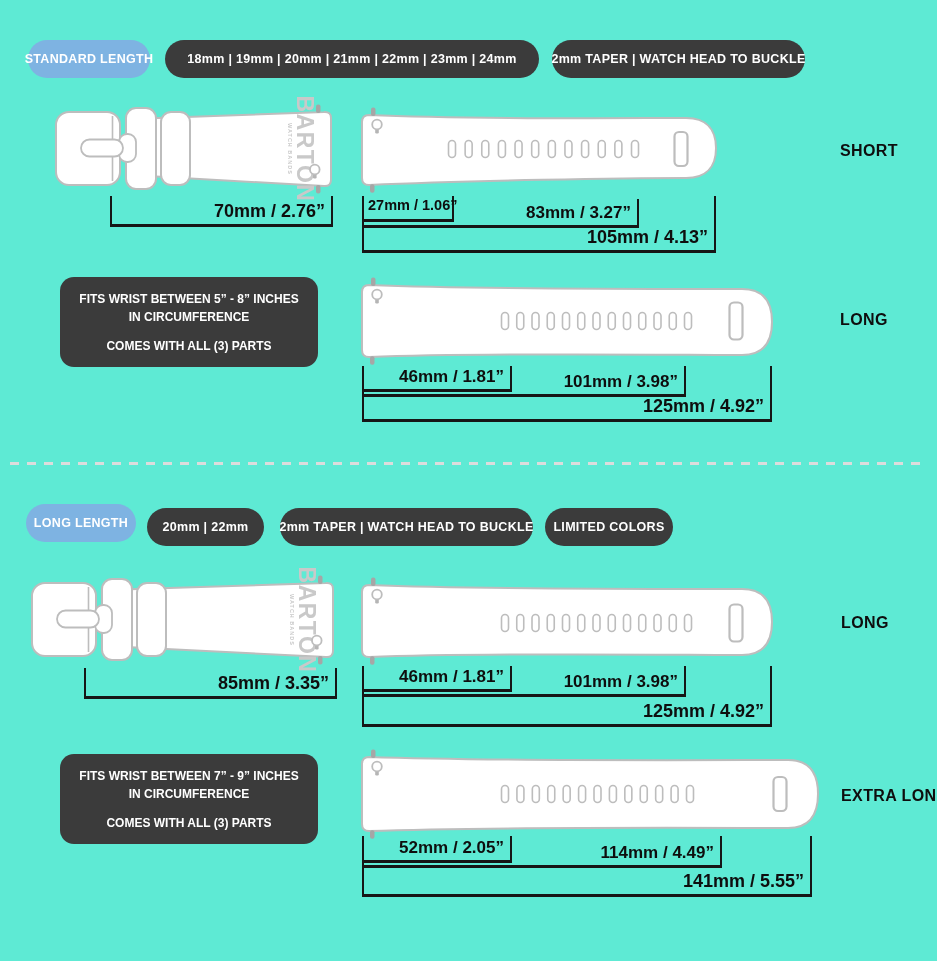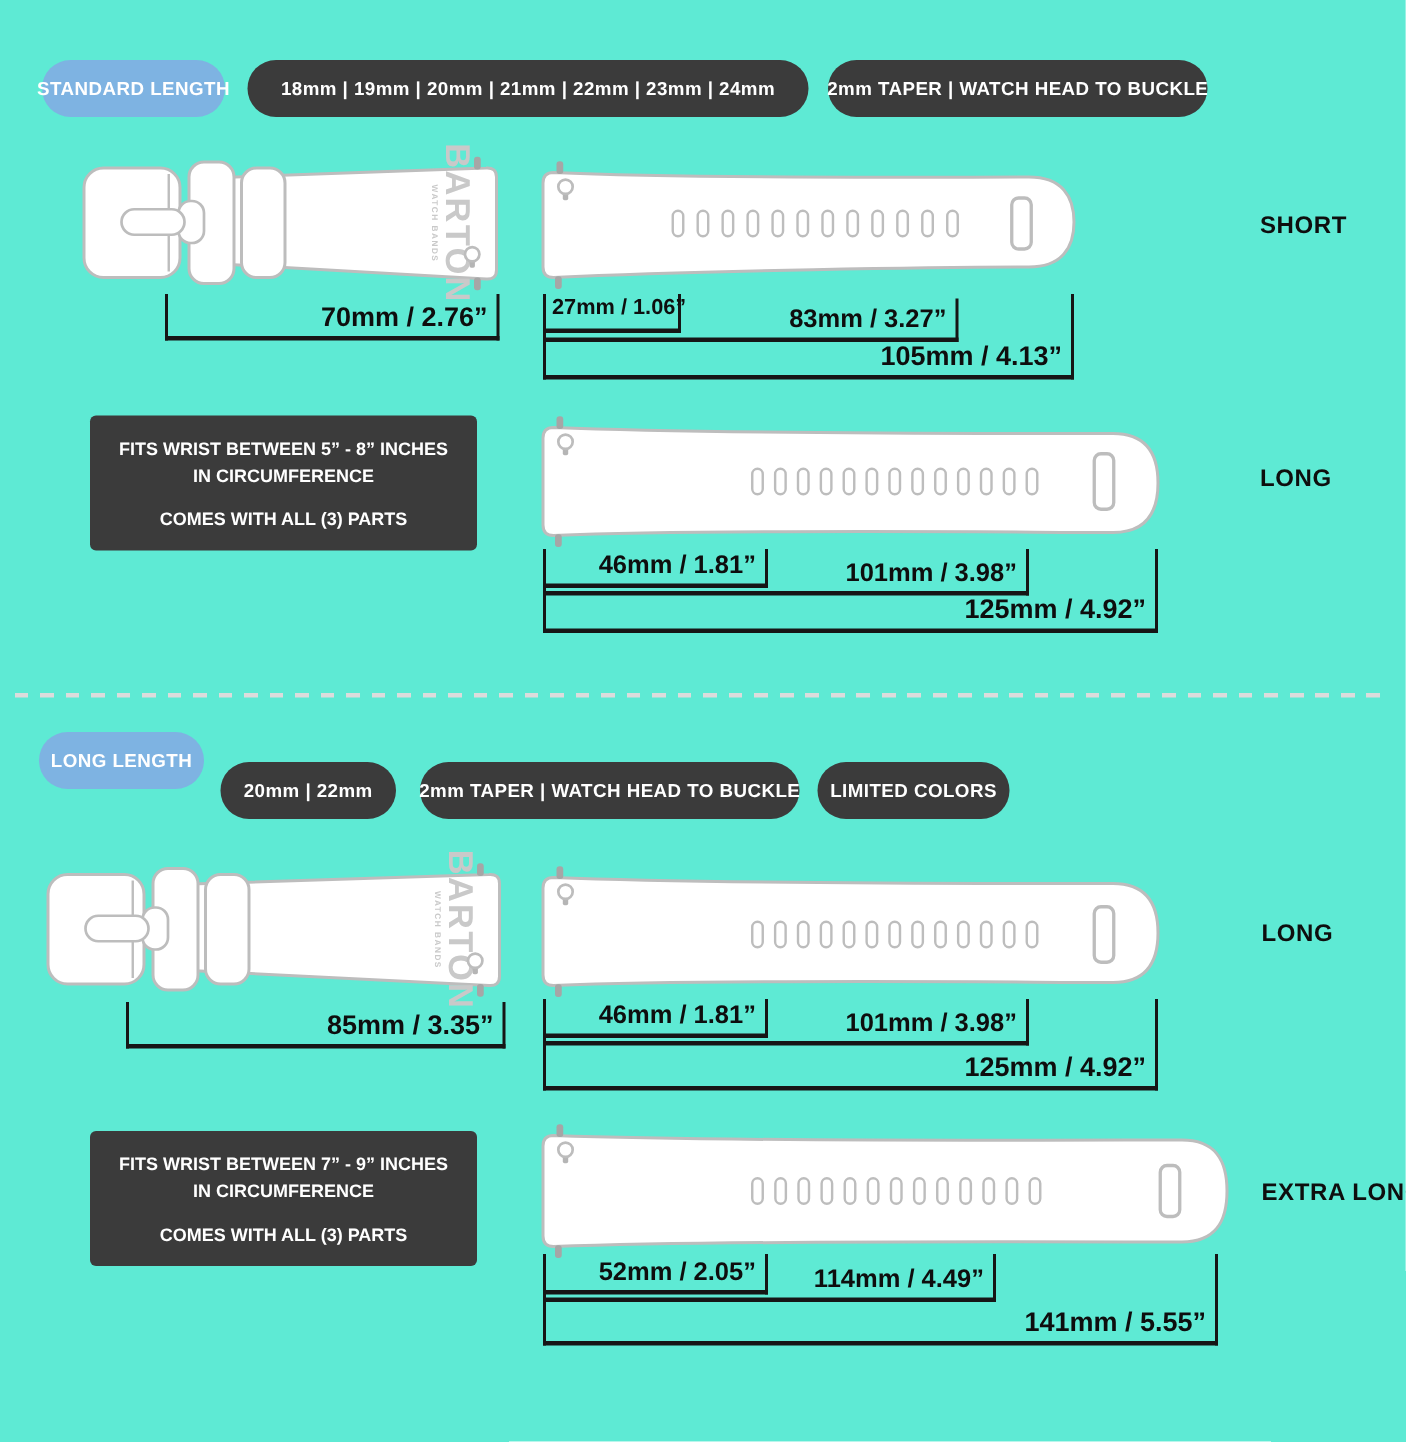--- a/index.html
+++ b/index.html
@@ -11,21 +11,21 @@
   .pill-blue{background:var(--accent,#7eb3e2);}
   .pill-dark{background:var(--dark,#3b3b3b);}
   .dim{position:absolute;border-left:2px solid #161616;border-right:2px solid #161616;
        border-bottom:3px solid #161616;box-sizing:border-box;}
   .dim .lbl{position:absolute;right:6px;bottom:2px;font-weight:bold;font-size:17px;
             color:#0e0e0e;white-space:nowrap;}
   .dim.total .lbl{font-size:18px;margin-top:21px;}
   .dim.small .lbl{left:4px;right:auto;top:1px;bottom:auto;font-size:14.5px;}
   .side-label{position:absolute;font-weight:bold;font-size:16px;letter-spacing:.4px;
               color:#0e0e0e;white-space:nowrap;}
-  .info-box{position:absolute;width:238px;background:var(--dark,#3b3b3b);border-radius:4px;
+  .info-box{position:absolute;width:238px;background:var(--dark,#3b3b3b);border-radius:14px;
             color:#fff;text-align:center;font-weight:bold;font-size:12px;line-height:1.5;
             padding:13px 10px 12px;}
   .info-box .gap{height:11px;}
   .divider{position:absolute;left:10px;top:462px;width:917px;height:3px;
            background:repeating-linear-gradient(90deg,#dcdcdc 0 9px,transparent 9px 17px);}
   svg{position:absolute;overflow:visible;}
 </style>
 </head>
 <body>
 
@@ -129,21 +129,21 @@
   </div>
   <div class="dim" style="left:362px;top:366px;width:324px;height:31px">
     <span class="lbl">101mm / 3.98”</span>
   </div>
   <div class="dim" style="left:362px;top:366px;width:150px;height:26px">
     <span class="lbl">46mm / 1.81”</span>
   </div>
 
   <div class="divider"></div>
 
-  <div class="pill pill-blue" style="left:26px;top:488px;width:110px">
+  <div class="pill pill-blue" style="left:26px;top:504px;width:110px">
     <span>LONG LENGTH</span>
   </div>
   <div class="pill pill-dark" style="left:147px;top:508px;width:117px">
     <span>20mm | 22mm</span>
   </div>
   <div class="pill pill-dark" style="left:280px;top:508px;width:253px">
     <span>2mm TAPER | WATCH HEAD TO BUCKLE</span>
   </div>
   <div class="pill pill-dark" style="left:545px;top:508px;width:128px">
     <span>LIMITED COLORS</span>
@@ -229,20 +229,20 @@
       <rect x="297.66666666666663" y="37.5" width="7" height="17" rx="3.5" fill="#fff" stroke="#bdbdbd" stroke-width="1.6"></rect>
       <rect x="313.08333333333337" y="37.5" width="7" height="17" rx="3.5" fill="#fff" stroke="#bdbdbd" stroke-width="1.6"></rect>
       <rect x="328.5" y="37.5" width="7" height="17" rx="3.5" fill="#fff" stroke="#bdbdbd" stroke-width="1.6"></rect>
       <rect x="415.5" y="29" width="13" height="34" rx="4.5" fill="#fff" stroke="#bdbdbd" stroke-width="2.2"></rect>
     </svg>
   <div class="side-label" style="left:841px;top:787px">EXTRA LONG</div>
 
   <div class="dim total" style="left:362px;top:836px;width:450px;height:61px">
     <span class="lbl">141mm / 5.55”</span>
   </div>
-  <div class="dim" style="left:362px;top:836px;width:302px;height:32px">
+  <div class="dim" style="left:362px;top:836px;width:360px;height:32px">
     <span class="lbl">114mm / 4.49”</span>
   </div>
   <div class="dim" style="left:362px;top:836px;width:150px;height:27px">
     <span class="lbl">52mm / 2.05”</span>
   </div>
 
 </div>
 
 </body></html>

